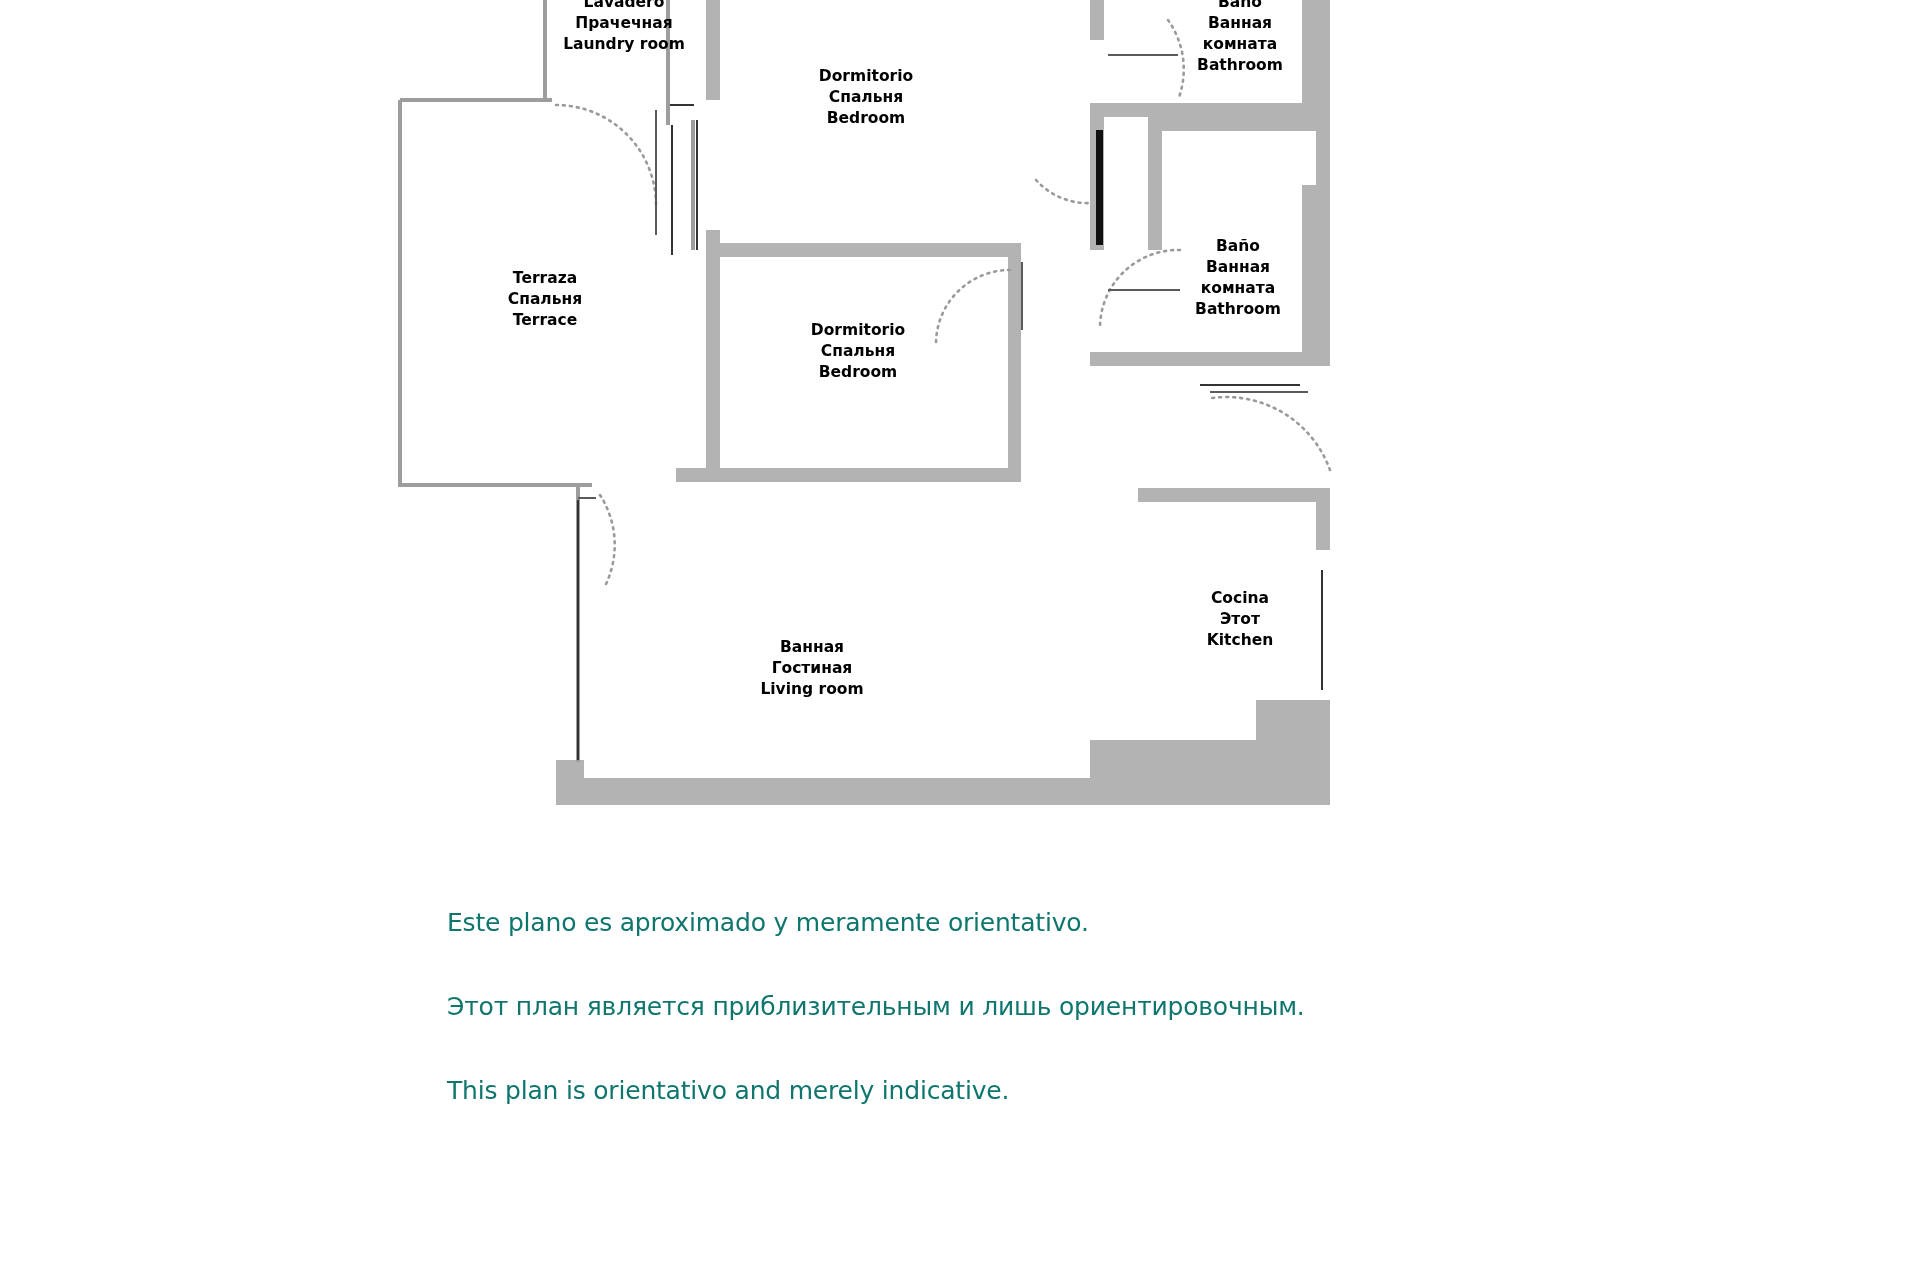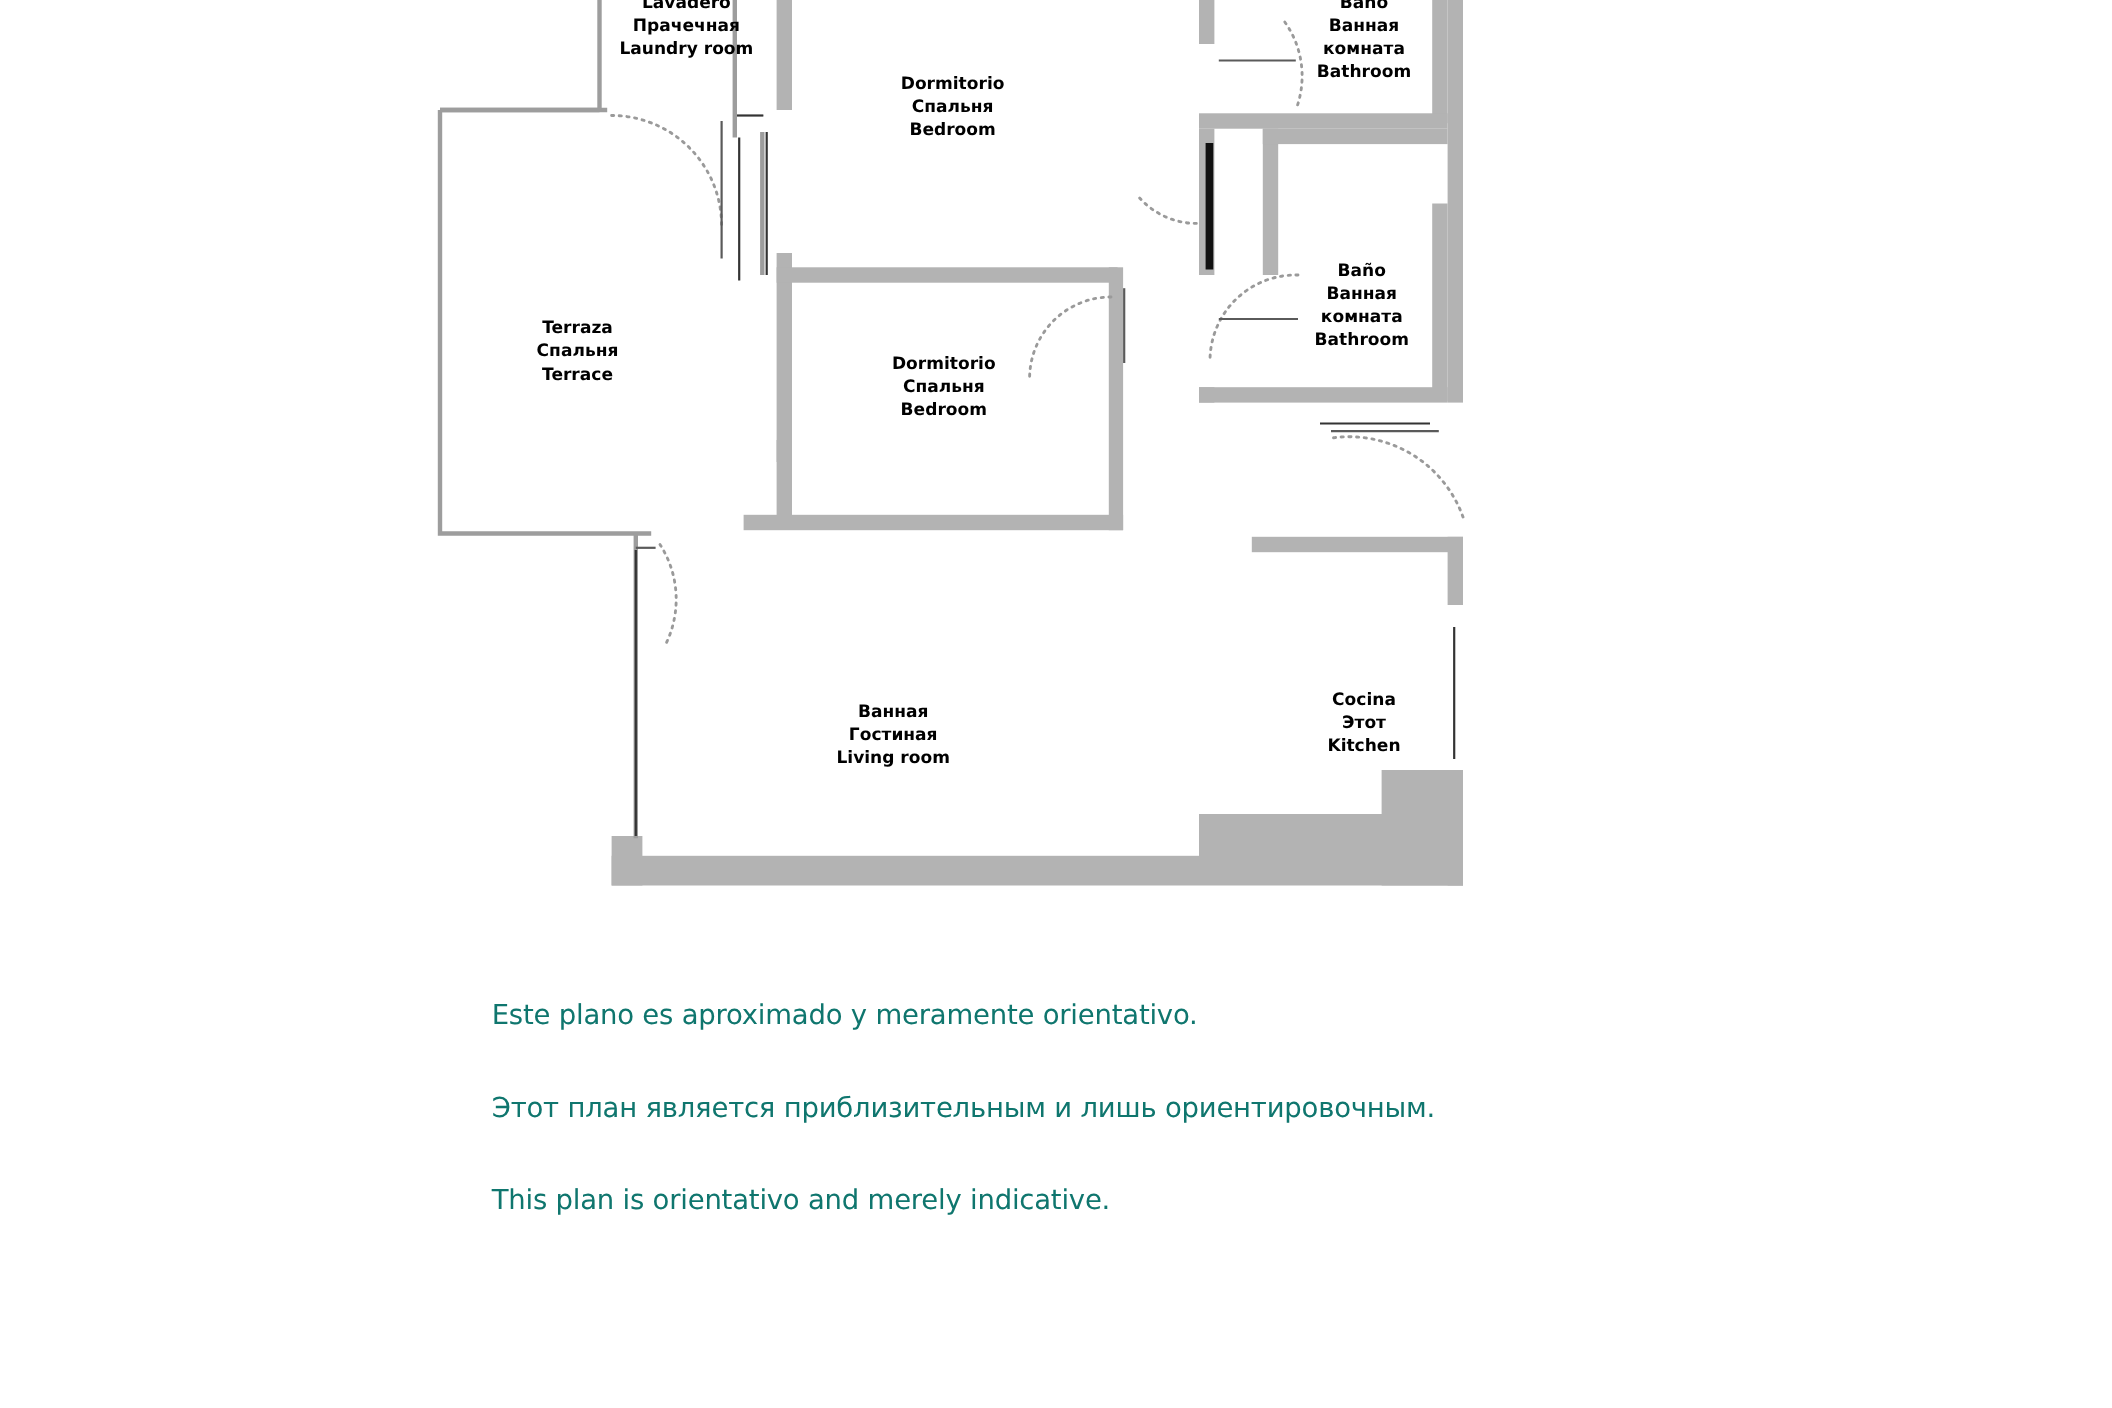--- a/index.html
+++ b/index.html
@@ -161,33 +161,33 @@
   <span>Bathroom</span>
 </div>
 
 <div class="room-label" style="left:1238px; top:236px;">
   <span>Baño</span>
   <span>Ванная</span>
   <span>комната</span>
   <span>Bathroom</span>
 </div>
 
-<div class="room-label" style="left:525px; top:268px;margin-top:20px;">
+<div class="room-label" style="left:545px; top:268px;">
   <span>Terraza</span>
   <span>Спальня</span>
   <span>Terrace</span>
 </div>
 
 <div class="room-label" style="left:858px; top:320px;">
   <span>Dormitorio</span>
   <span>Спальня</span>
   <span>Bedroom</span>
 </div>
 
-<div class="room-label" style="left:1240px; top:626px;text-align:center;">
+<div class="room-label" style="left:1240px; top:588px;text-align:center;">
   <span>Cocina</span>
   <span>Этот</span>
   <span>Kitchen</span>
 </div>
 
 <div class="room-label" style="left:812px; top:637px;">
   <span>Ванная</span>
   <span>Гостиная</span>
   <span>Living room</span>
 </div>

